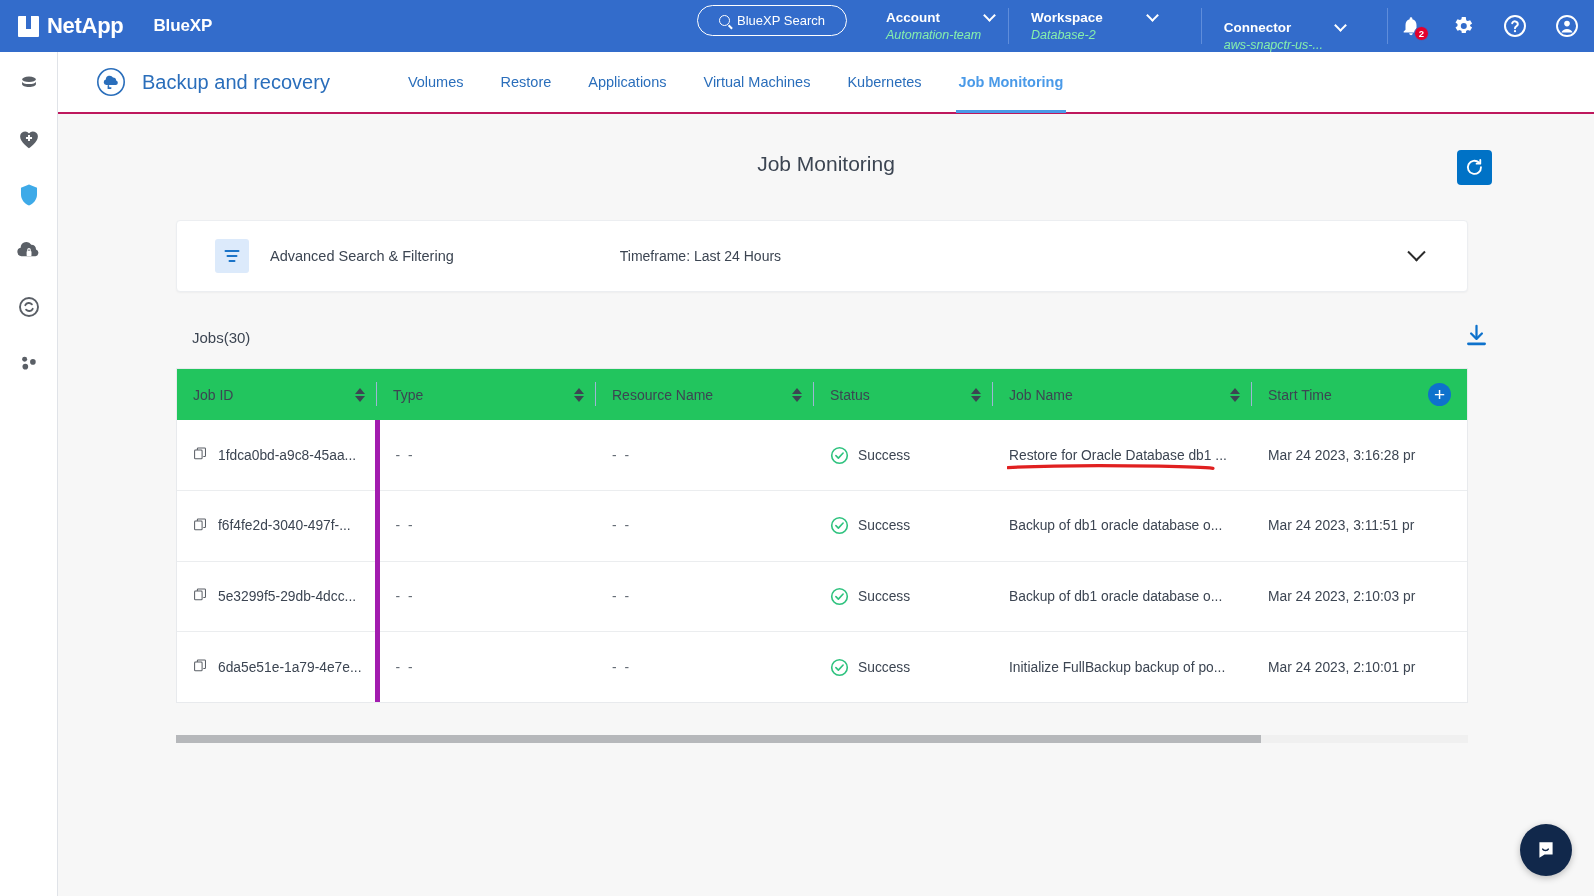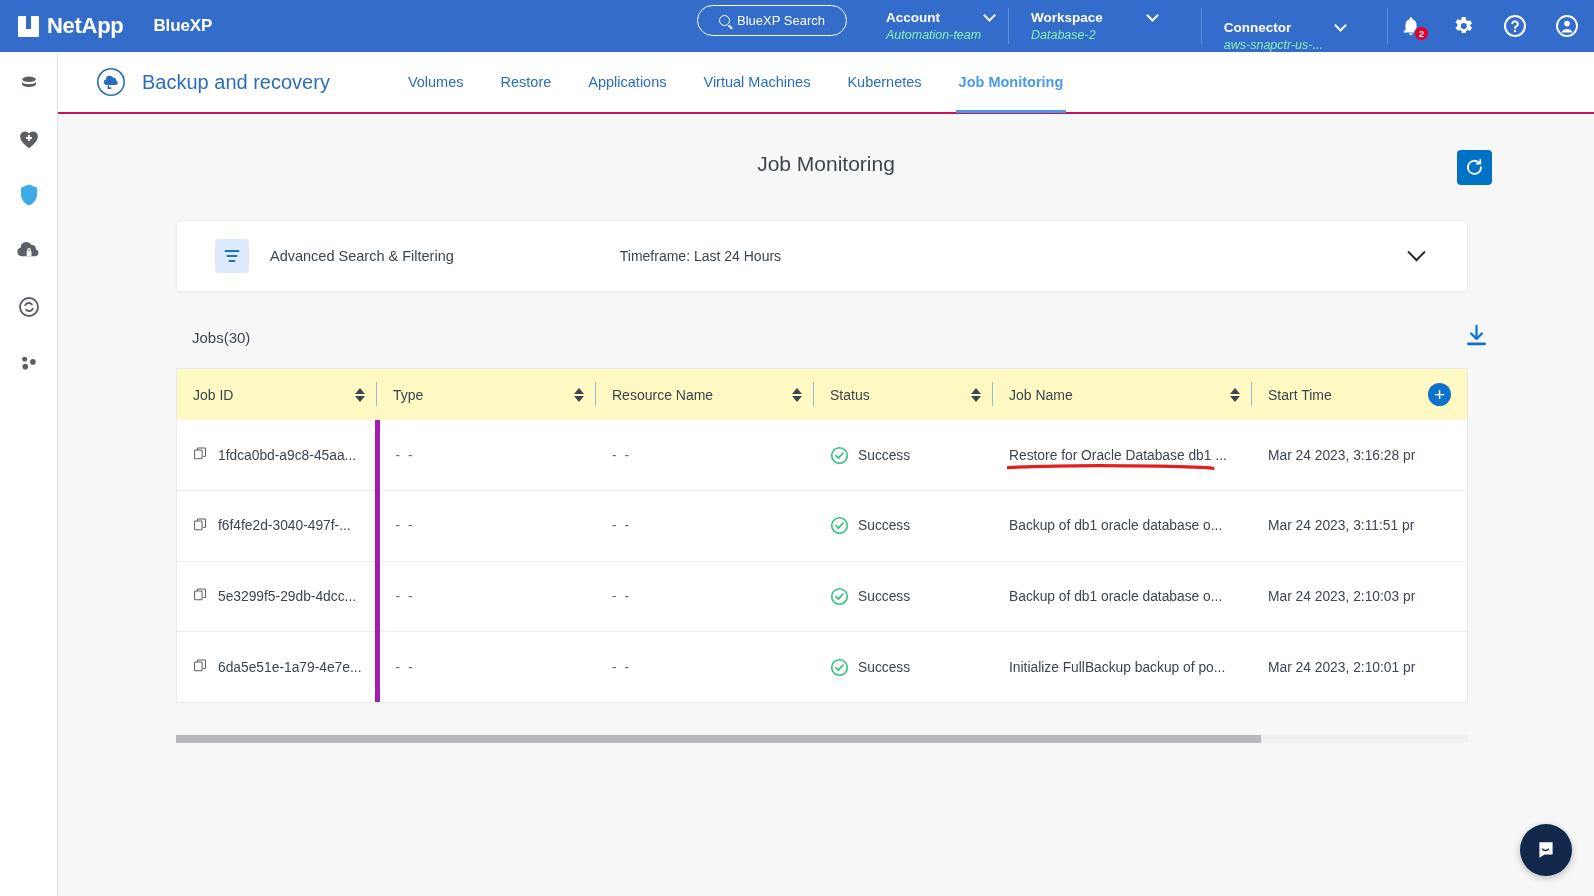--- a/index.html
+++ b/index.html
@@ -133,21 +133,21 @@
     position: absolute; left: 134px; top: 215px; font-size: 15px; color: #3c4552;
   }
   .dl-icon { position: absolute; right: 104px; top: 208px; cursor: pointer; }
 
   
   .table-wrap {
     position: absolute; left: 118px; top: 254px; width: 1292px;
     background: #ffffff; border: 1px solid #e8eaed;
   }
   table { border-collapse: collapse; width: 100%; table-layout: fixed; }
-  thead tr { background: #fef9c3; height: 51px; }
+  thead tr { background: #22c55e; height: 51px; }
   th {
     font-size: 14px; color: #3c4552; font-weight: normal; text-align: left;
     padding-left: 16px; position: relative;
   }
   .th-inner { display: flex; align-items: center; justify-content: space-between; padding-right: 12px; }
   .sorter { display: flex; flex-direction: column; gap: 2px; cursor: pointer; }
   .tri-up { width: 0; height: 0; border-left: 5px solid transparent; border-right: 5px solid transparent;
     border-bottom: 6px solid #3c4552; }
   .tri-dn { width: 0; height: 0; border-left: 5px solid transparent; border-right: 5px solid transparent;
     border-top: 6px solid #3c4552; }

